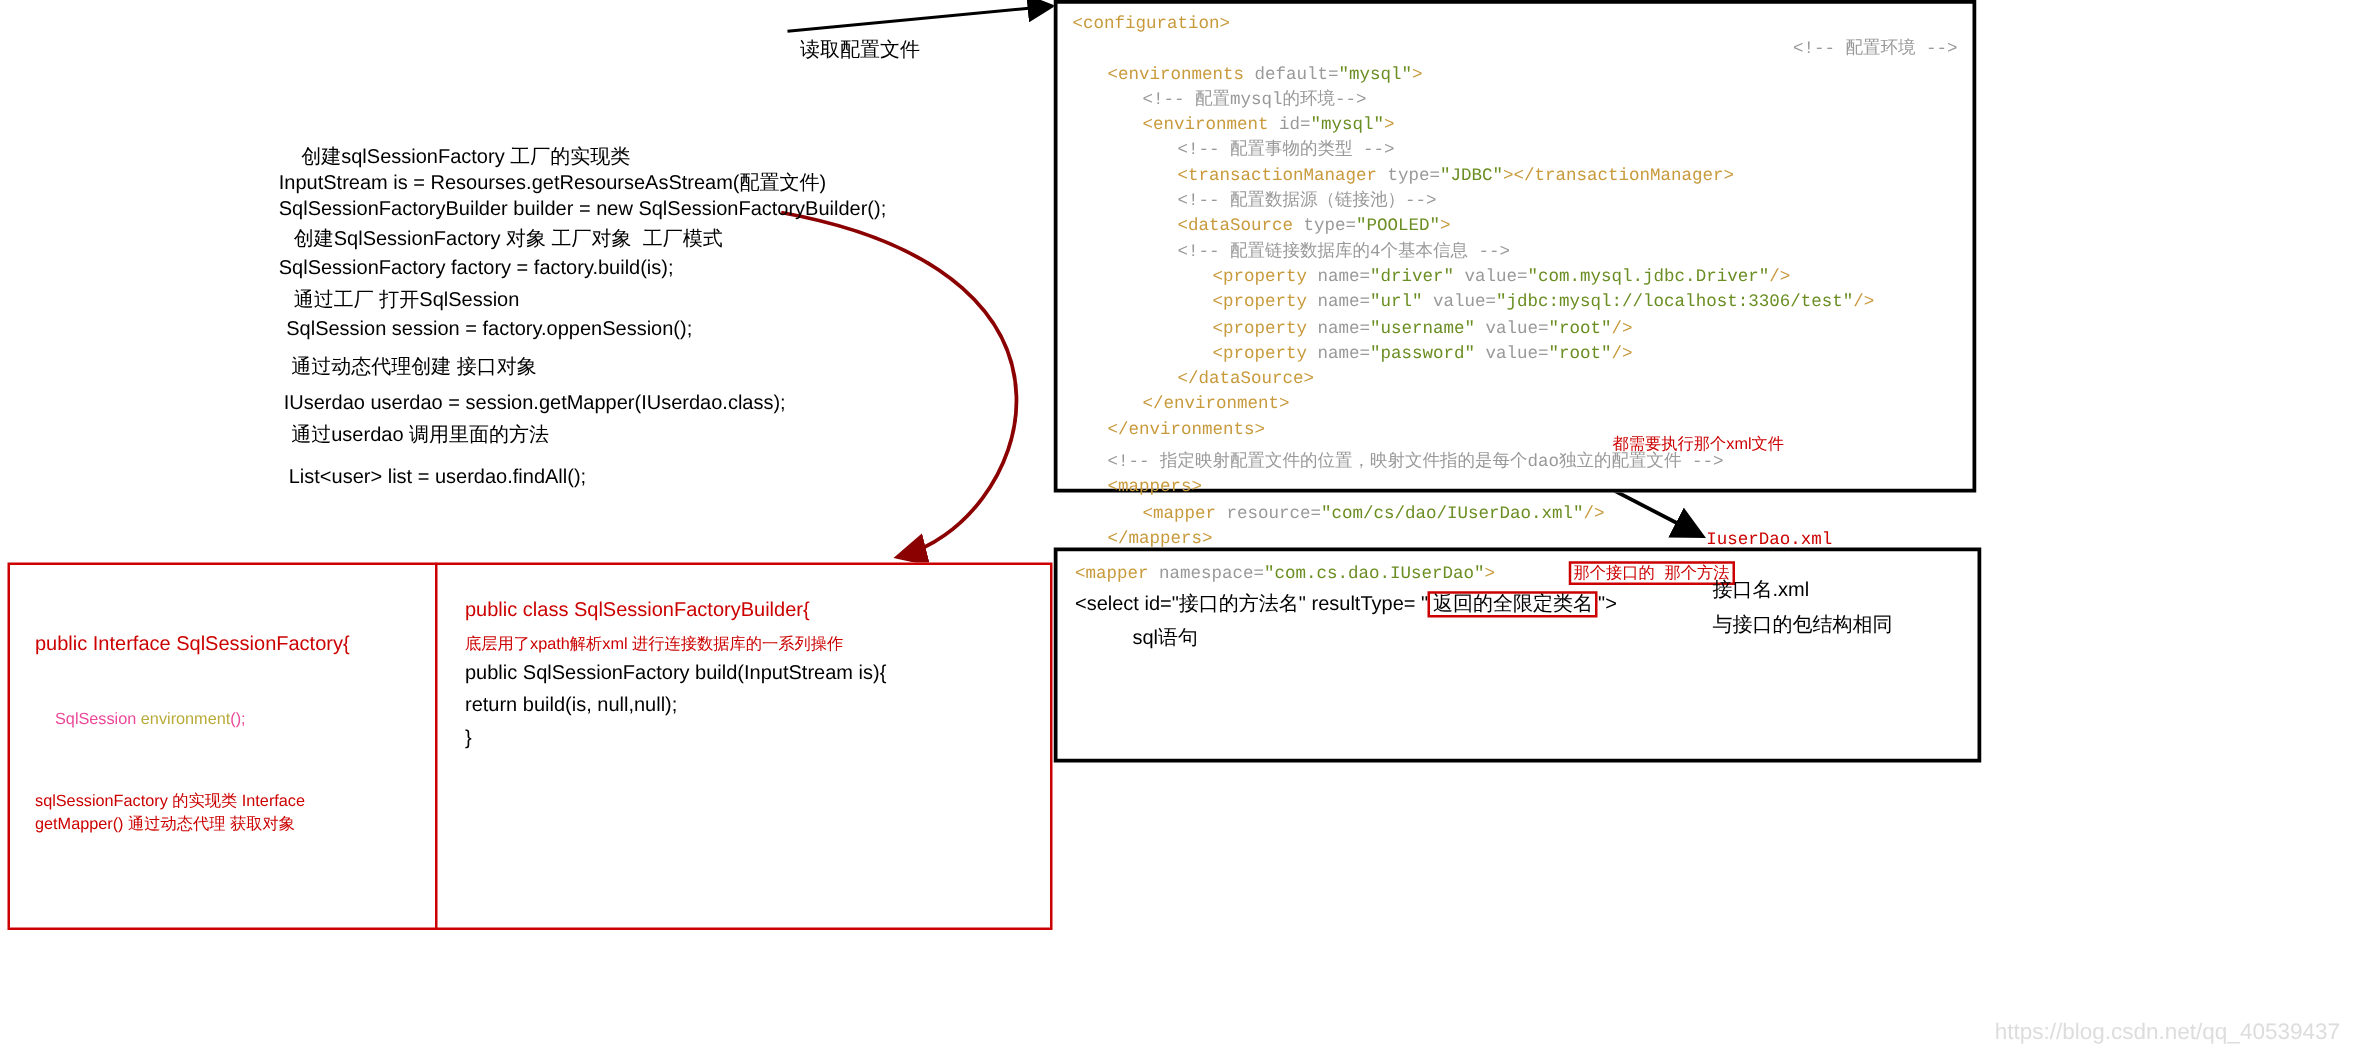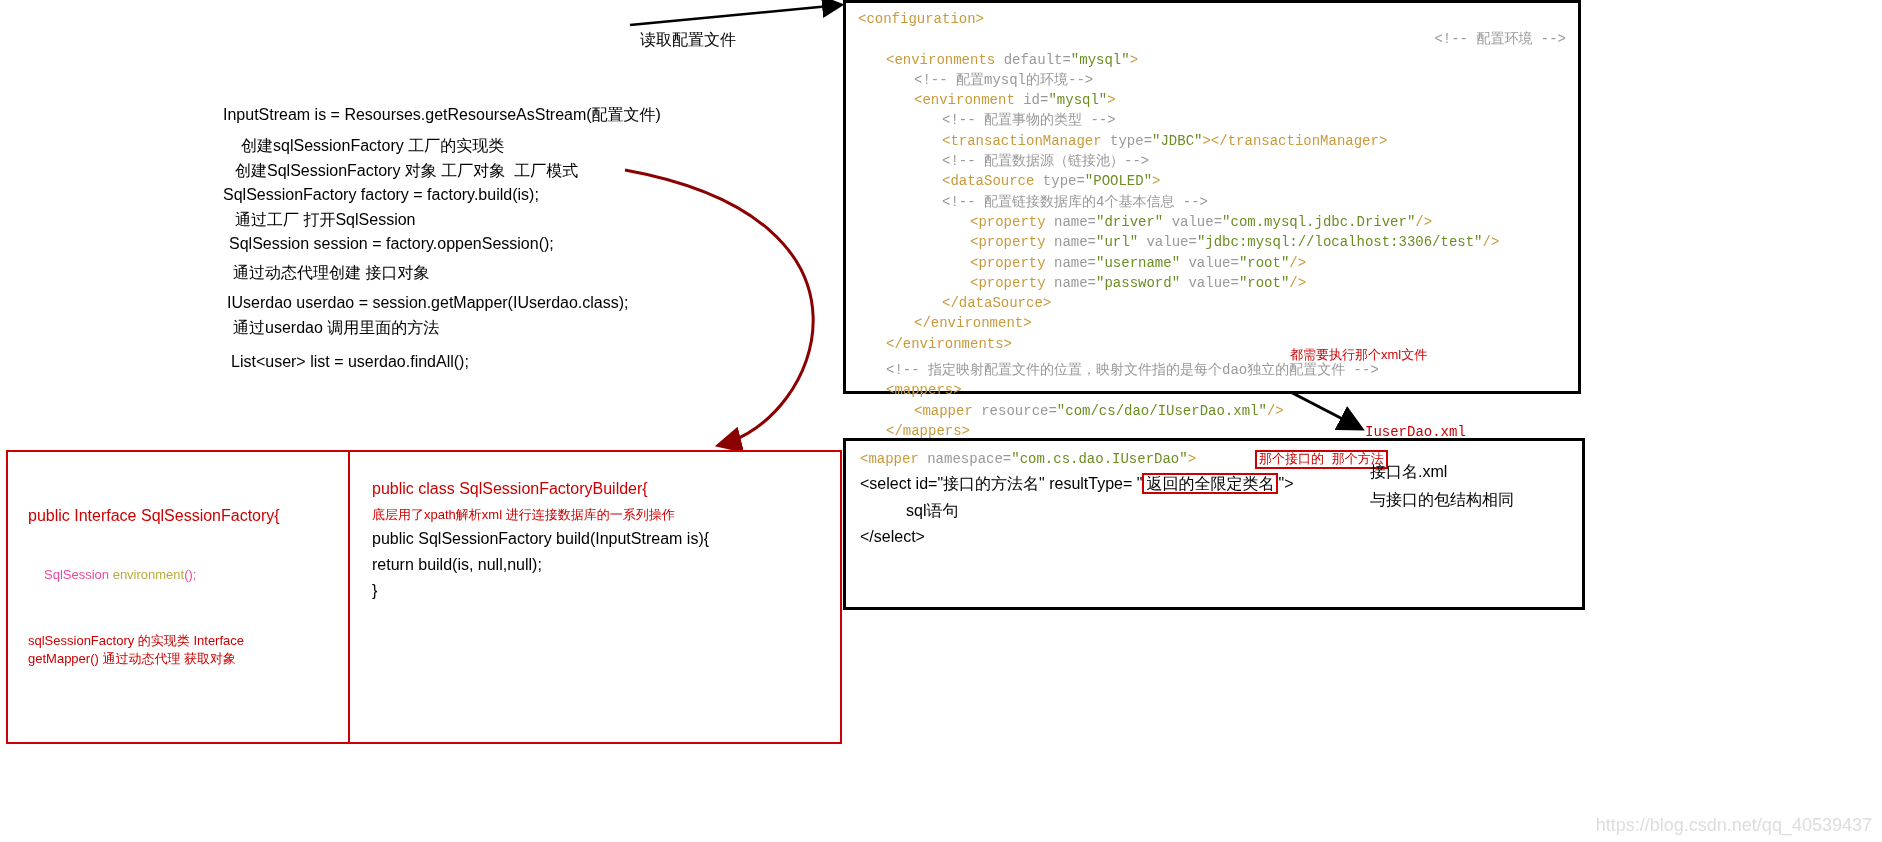--- a/index.html
+++ b/index.html
@@ -65,22 +65,23 @@
   <path d="M630,25 L840,5" stroke="#000" stroke-width="2.5" fill="none" marker-end="url(#ah-black)"></path>
 
   <path d="M625,170 C900,220 820,420 720,445" stroke="#8b0000" stroke-width="3" fill="none" marker-end="url(#ah-red)"></path>
 
   <path d="M1190,340 L1360,428" stroke="#000" stroke-width="3" fill="none" marker-end="url(#ah-black)"></path>
 </svg>
 
 <div class="abs" style="left:640px; top:30px;">读取配置文件</div>
 
 <div class="abs" style="left:223px; top:105px; width:590px;">
+  <div class="code-line" style="margin-top:10px; margin-left:18px;">创建sqlSessionFactory 工厂的实现类</div>
   <div class="code-line">InputStream is = Resourses.getResourseAsStream(配置文件)</div>
-  <div class="code-line" style="margin-top:10px; margin-left:18px;">创建sqlSessionFactory 工厂的实现类</div>
+  <div class="code-line" style="margin-top:2px;">SqlSessionFactoryBuilder builder = new SqlSessionFactoryBuilder();</div>
   <div class="code-line" style="margin-top:4px; margin-left:12px;">创建SqlSessionFactory 对象 工厂对象  工厂模式</div>
   <div class="code-line" style="margin-top:4px;">SqlSessionFactory factory = factory.build(is);</div>
   <div class="code-line" style="margin-top:6px; margin-left:12px;">通过工厂 打开SqlSession</div>
   <div class="code-line" style="margin-top:4px; margin-left:6px;">SqlSession session = factory.oppenSession();</div>
   <div class="code-line" style="margin-top:10px; margin-left:10px;">通过动态代理创建 接口对象</div>
   <div class="code-line" style="margin-top:10px; margin-left:4px;">IUserdao userdao = session.getMapper(IUserdao.class);</div>
   <div class="code-line" style="margin-top:6px; margin-left:10px;">通过userdao 调用里面的方法</div>
   <div class="code-line" style="margin-top:14px; margin-left:8px;">List&lt;user&gt; list = userdao.findAll();</div>
 </div>
 
@@ -158,19 +159,18 @@
 <div class="abs box-black" style="left:843px; top:438px; width:708px; height:150px; padding:8px 14px;">
   <div class="mono">
     <span class="tag">&lt;mapper </span><span class="grey">namespace=</span><span class="green">"com.cs.dao.IUserDao"</span><span class="tag">&gt;</span>
     &nbsp;&nbsp;&nbsp;&nbsp;&nbsp;
     <span class="highlight-box red small">那个接口的 那个方法</span>
   </div>
   <div style="margin-top:4px;">
     <span>&lt;select id="接口的方法名" resultType= "</span><span class="highlight-box">返回的全限定类名</span><span>"&gt;</span>
   </div>
   <div style="padding-left:46px; margin-top:6px;">sql语句</div>
-  <div style="margin-top:6px;">&lt;/select&gt;</div>
 </div>
 
 <div class="abs" style="left:1370px; top:462px;">接口名.xml</div>
 <div class="abs" style="left:1370px; top:490px;">与接口的包结构相同</div>
 
 <div class="abs watermark" style="right:10px; bottom:6px;">https://blog.csdn.net/qq_40539437</div>
 
 </body></html>

